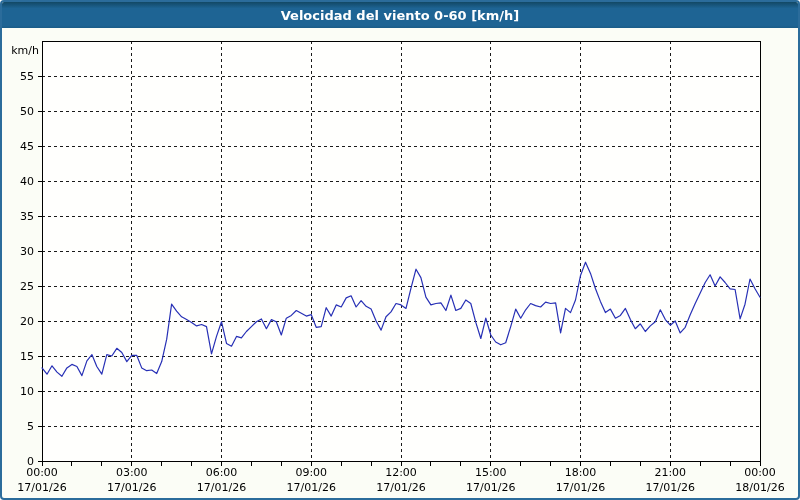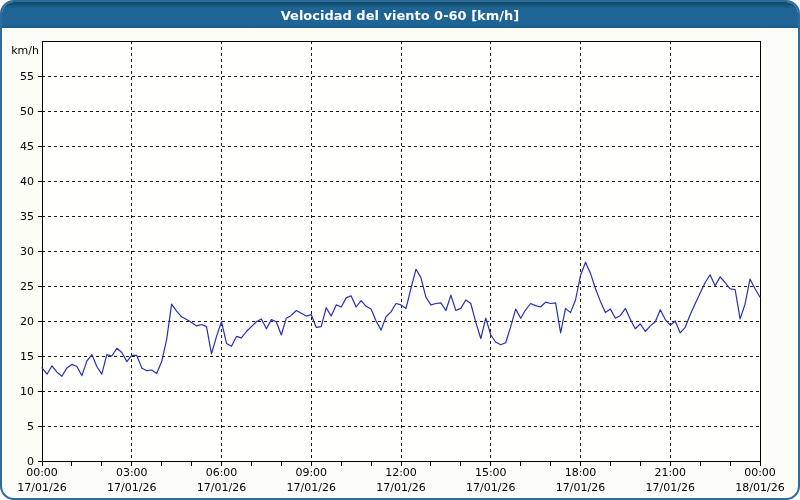--- a/index.html
+++ b/index.html
@@ -1,19 +1,19 @@
 <!DOCTYPE html>
 <html><head>
 <meta charset="utf-8">
 <style>
   html,body{margin:0;padding:0;}
   body{width:800px;height:500px;font-family:"DejaVu Sans",sans-serif;}
   .window{
     position:relative;width:800px;height:500px;box-sizing:border-box;
-    border:2px solid #2b6c9b;border-radius:14px;overflow:hidden;
+    border:2px solid #2b6c9b;border-radius:4px;overflow:hidden;
     background:#fbfdf6;
   }
   .titlebar{
     position:absolute;top:0;left:0;right:0;height:26px;z-index:2;
     background:linear-gradient(#124865,#1e6494 25%,#1e6494 90%,#1a5c88);
     display:flex;align-items:center;justify-content:center;
   }
   .titlebar .title{
     color:#ffffff;font-size:13px;font-weight:bold;
     font-family:"DejaVu Sans",sans-serif;

